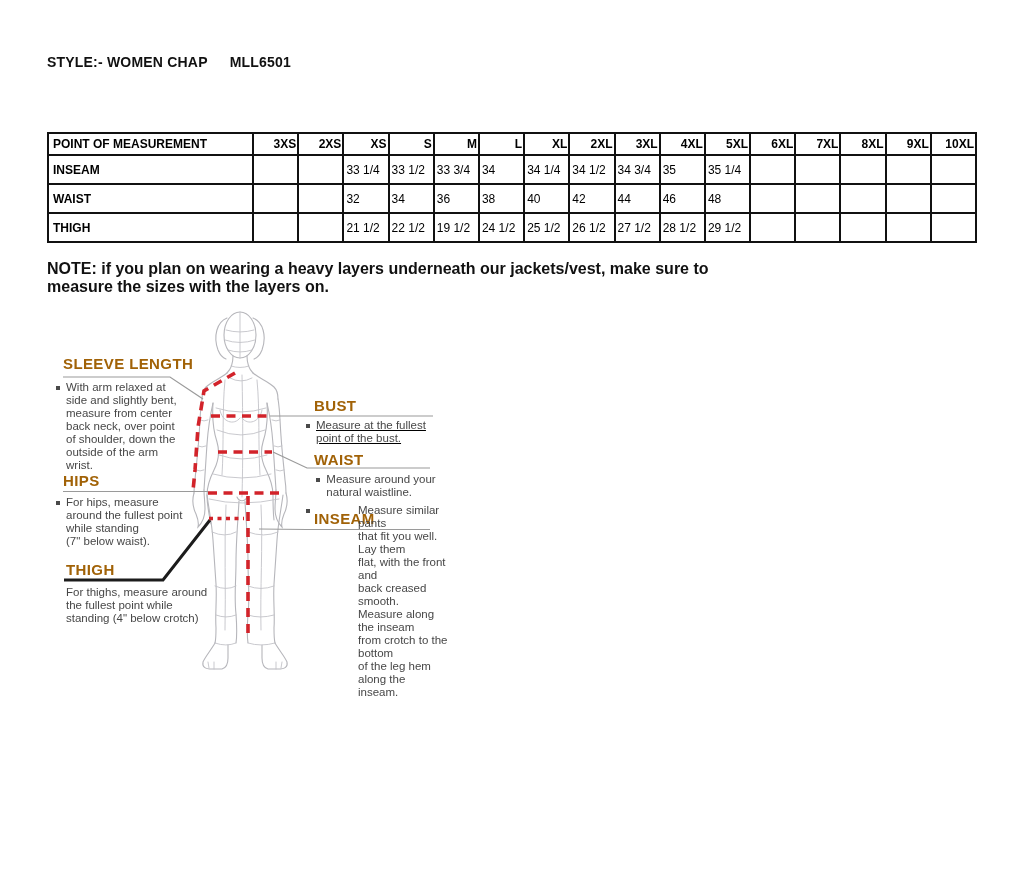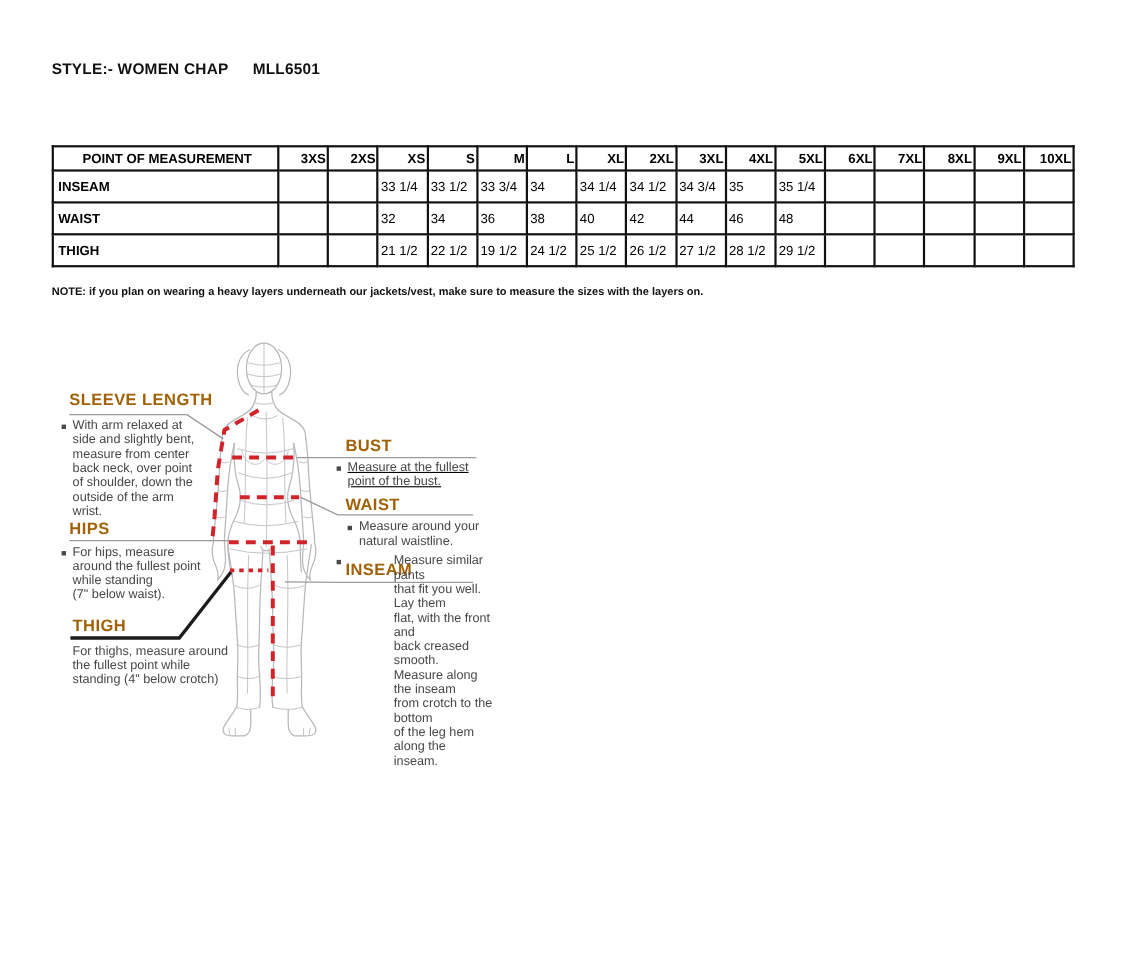--- a/index.html
+++ b/index.html
@@ -9,26 +9,26 @@
 
   
   .doc-title { position:absolute; left:47px; top:54px; font-size:14px; font-weight:bold; color:#111; letter-spacing:0.2px; }
   .doc-title .code { margin-left:22px;margin-top:36px; }
 
   
   .size-table { position:absolute; left:47px; top:132px; width:930px; border-collapse:collapse; table-layout:fixed; }
   .size-table col.label-col { width:205px; }
   .size-table th, .size-table td { border:2px solid #111; font-size:12px; overflow:hidden; white-space:nowrap; }
   .size-table thead th { height:22px; font-weight:bold; text-align:right; padding:1px 1px; }
-  .size-table thead th.corner { text-align:center; padding-left:4px; }
+  .size-table thead th.corner { text-align:left; padding-left:4px; }
   .size-table tbody th { height:29px; font-weight:bold; text-align:left; padding-left:4px; }
   .size-table tbody td { height:29px; font-weight:normal; text-align:left; padding-left:2px;border-radius:10px; }
 
   
-  .note { position:absolute; left:47px; top:260px; width:700px; font-size:10px; font-weight:bold; color:#111; }
+  .note { position:absolute; left:47px; top:260px; width:700px; font-size:16px; font-weight:bold; color:#111; }
 
   
   .ghead { position:absolute; font-size:15px; font-weight:600; color:#a16207; letter-spacing:0.4px; white-space:nowrap; }
   .gdesc { position:absolute; display:flex; align-items:flex-start; }
   .gdesc .bullet { flex:none; width:4px; height:4px; background:#4a4a4a; margin-top:5px; margin-right:6px; }
   .gdesc .gtext { font-size:11.5px; line-height:13px; color:#474747; white-space:pre-line; }
 
   .pos-sleeve-h { left:63px;  top:355px; }
   .pos-sleeve-d { left:56px;  top:381px; width:135px; }
   .pos-hips-h   { left:63px;  top:472px; }

